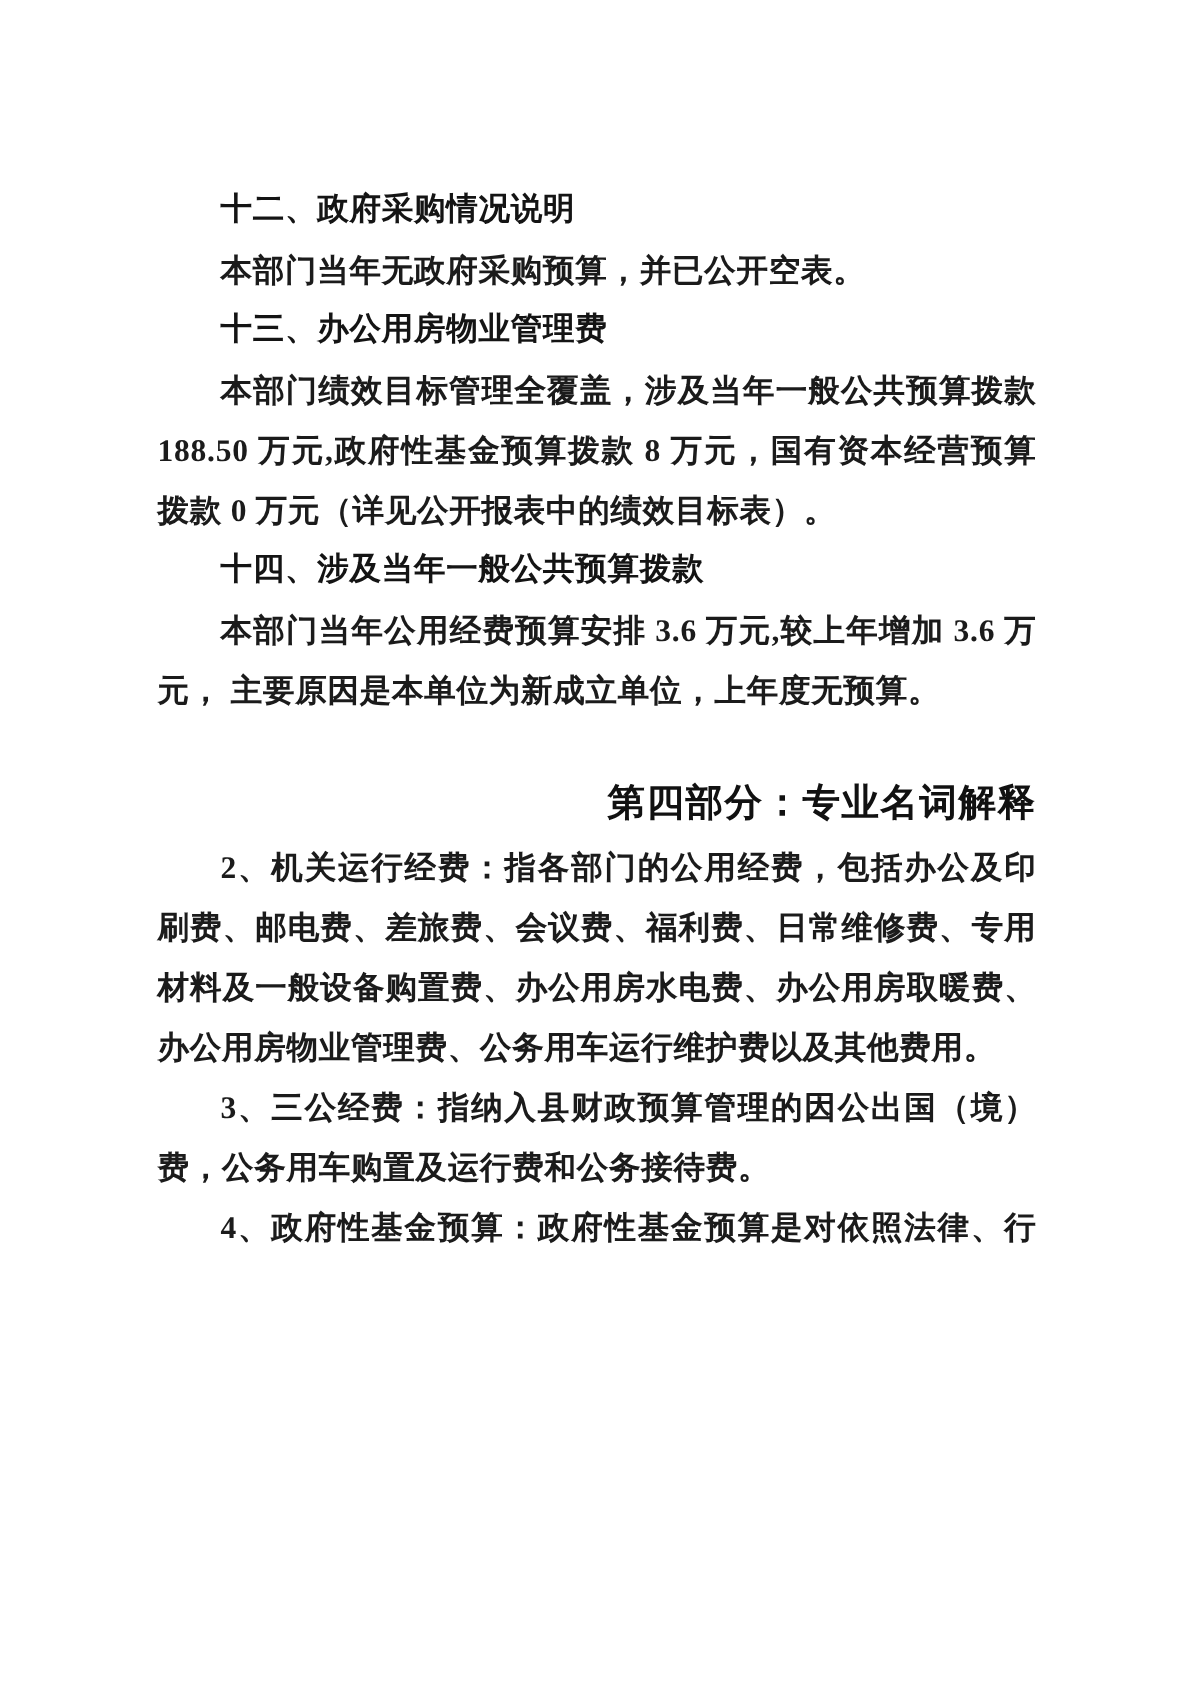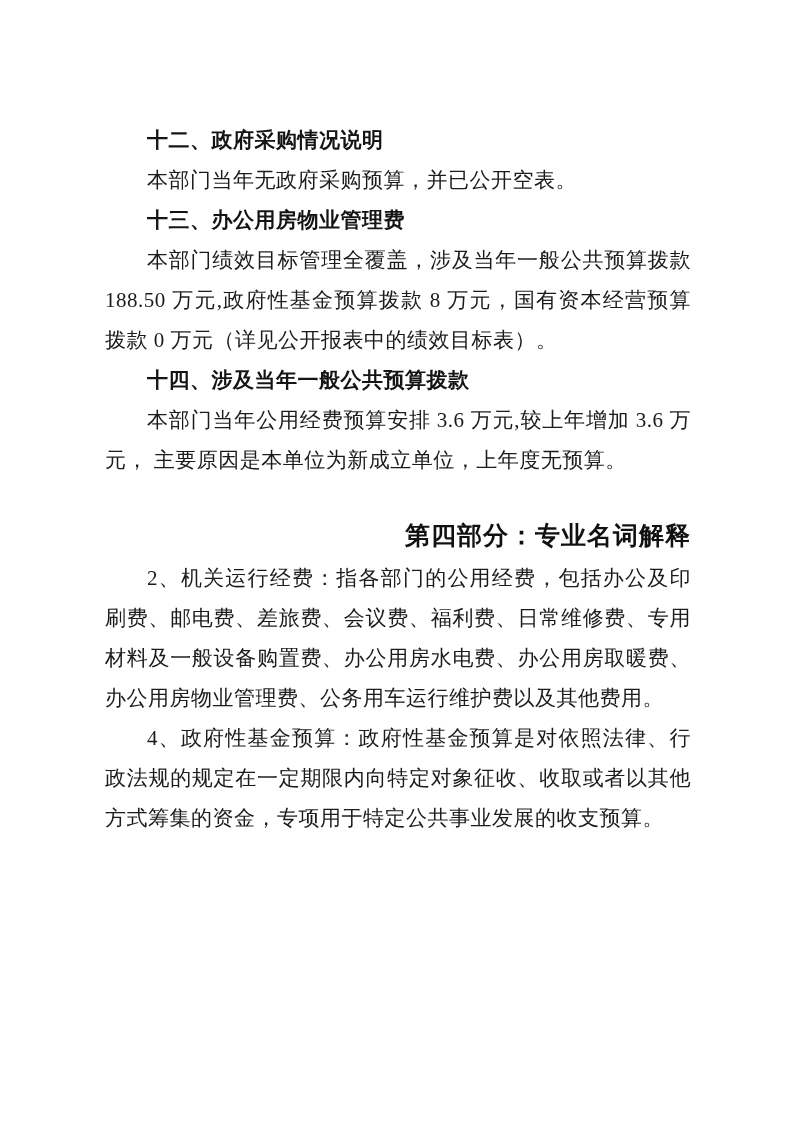--- a/index.html
+++ b/index.html
@@ -29,21 +29,21 @@
     font-weight: 700;
     font-size: 21px;
     line-height: 40px;
     text-indent: 2em;
     color: #141414;
     letter-spacing: 0.5px;
   }
   .body-paragraph {
     margin: 0;
     font-family: "Liberation Serif", "DejaVu Serif", serif;
-    font-weight: 400;
+    font-weight: 700;
     font-size: 21px;
     line-height: 40px;
     text-indent: 2em;
     text-align: justify;
     text-justify: inter-character;
     letter-spacing: 0.5px;
     color: #1b1b1b;
   }
   .part-title {
     margin: 35px 0 1px 0;
@@ -81,19 +81,20 @@
 
     <h2 class="section-heading">十四、涉及当年一般公共预算拨款</h2>
 
     <p class="body-paragraph">本部门当年公用经费预算安排 3.6 万元,较上年增加 3.6 万元， 主要原因是本单位为新成立单位，上年度无预算。</p>
 
     <h1 class="part-title">第四部分：专业名词解释</h1>
 
     <p class="body-paragraph">2、机关运行经费：指各部门的公用经费，包括办公及印刷费、邮电费、差旅费、会议费、福利费、日常维修费、专用材料及一般设备购置费、办公用房水电费、办公用房取暖费、办公用房物业管理费、公务用车运行维护费以及其他费用。</p>
 
 
+    <p class="body-paragraph">3、三公经费：指纳入县财政预算管理的因公出国（境）费，公务用车购置及运行费和公务接待费。</p>
 
     <p class="body-paragraph">4、政府性基金预算：政府性基金预算是对依照法律、行政法规的规定在一定期限内向特定对象征收、收取或者以其他方式筹集的资金，专项用于特定公共事业发展的收支预算。</p>
 
   </div>
 
   <div class="page-footer">- 12 -</div>
 </div>
 
 </body></html>

